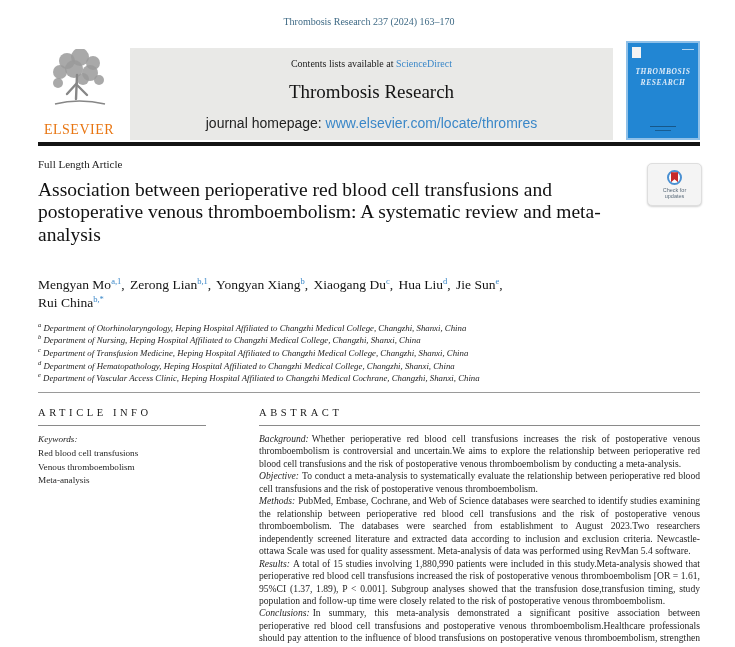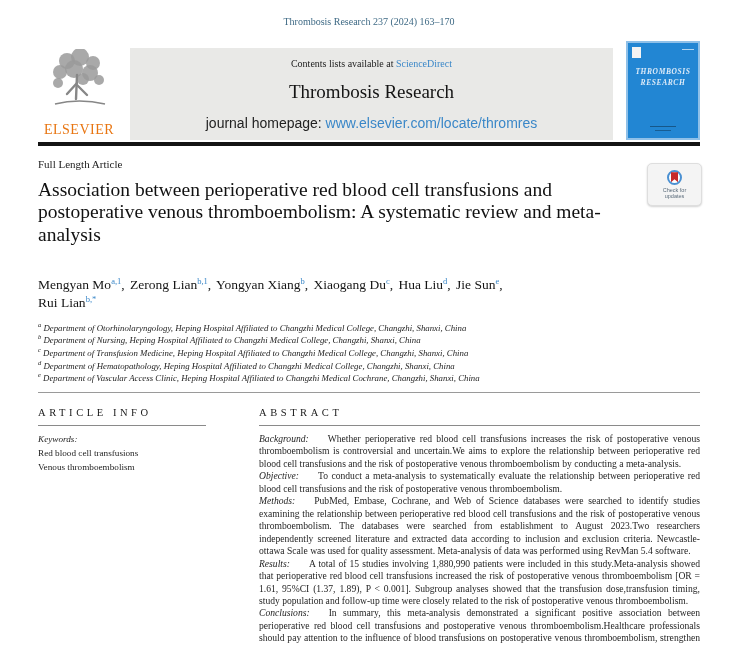--- a/index.html
+++ b/index.html
@@ -59,21 +59,21 @@
 
   
   .columns{display:flex;margin-top:14px;gap:15px;}
   .col-left{width:168px;margin-right:38px;flex-shrink:0;}
   .col-right{flex:1;min-width:0;}
   .section-heading{font-size:10.5px;letter-spacing:0.34em;color:#1a1a1a;}
   .heading-rule{border:none;border-top:1px solid #8a8a8a;margin:7px 0 7px;}
   .keywords{font-size:9.2px;line-height:1.5;color:#1f1f1f;}
   .keywords-label{font-style:italic;}
   .abstract p{font-size:9.6px;line-height:1.3;text-align:justify;color:#1f1f1f;}
-  .abs-label{font-style:italic;margin-right:19px;}
+  .abs-label{font-style:italic;margin-right:3px;}
 </style>
 </head>
 <body>
 
 <div class="page">
 
   <div class="citation">Thrombosis Research 237 (2024) 163–170</div>
 
   <div class="header">
     <div class="logo-block">
@@ -133,41 +133,42 @@
 
   <h1 class="title">Association between perioperative red blood cell transfusions and postoperative venous thromboembolism: A systematic review and meta-analysis</h1>
 
   <div class="authors">
     <span><span>Mengyan Mo</span><sup>a,1</sup></span><span class="sep">,</span>
     <span><span>Zerong Lian</span><sup>b,1</sup></span><span class="sep">,</span>
     <span><span>Yongyan Xiang</span><sup>b</sup></span><span class="sep">,</span>
     <span><span>Xiaogang Du</span><sup>c</sup></span><span class="sep">,</span>
     <span><span>Hua Liu</span><sup>d</sup></span><span class="sep">,</span>
     <span><span>Jie Sun</span><sup>e</sup></span><span class="sep">,</span><br>
-    <span><span>Rui Lian</span><sup>b,*</sup></span>
+    <span><span>Rui China</span><sup>b,*</sup></span>
   </div>
 
   <div class="affiliations">
     <div><sup>a</sup> <span>Department of Otorhinolaryngology, Heping Hospital Affiliated to Changzhi Medical College, Changzhi, Shanxi, China</span></div>
     <div><sup>b</sup> <span>Department of Nursing, Heping Hospital Affiliated to Changzhi Medical College, Changzhi, Shanxi, China</span></div>
     <div><sup>c</sup> <span>Department of Transfusion Medicine, Heping Hospital Affiliated to Changzhi Medical College, Changzhi, Shanxi, China</span></div>
     <div><sup>d</sup> <span>Department of Hematopathology, Heping Hospital Affiliated to Changzhi Medical College, Changzhi, Shanxi, China</span></div>
     <div><sup>e</sup> <span>Department of Vascular Access Clinic, Heping Hospital Affiliated to Changzhi Medical Cochrane, Changzhi, Shanxi, China</span></div>
   </div>
 
   <hr class="full-rule">
 
   <div class="columns">
     <div class="col-left">
       <div class="section-heading">ARTICLE INFO</div>
       <hr class="heading-rule">
       <div class="keywords">
         <div class="keywords-label">Keywords:</div>
         <div>Red blood cell transfusions</div>
         <div>Venous thromboembolism</div>
+        <div>Meta-analysis</div>
       </div>
     </div>
 
     <div class="col-right abstract">
       <div class="section-heading">ABSTRACT</div>
       <hr class="heading-rule">
       <p><i class="abs-label">Background:</i><span>Whether perioperative red blood cell transfusions increases the risk of postoperative venous thromboembolism is controversial and uncertain.We aims to explore the relationship between perioperative red blood cell transfusions and the risk of postoperative venous thromboembolism by conducting a meta-analysis.</span></p>
       <p><i class="abs-label">Objective:</i><span>To conduct a meta-analysis to systematically evaluate the relationship between perioperative red blood cell transfusions and the risk of postoperative venous thromboembolism.</span></p>
       <p><i class="abs-label">Methods:</i><span>PubMed, Embase, Cochrane, and Web of Science databases were searched to identify studies examining the relationship between perioperative red blood cell transfusions and the risk of postoperative venous thromboembolism. The databases were searched from establishment to August 2023.Two researchers independently screened literature and extracted data according to inclusion and exclusion criteria. Newcastle-ottawa Scale was used for quality assessment. Meta-analysis of data was performed using RevMan 5.4 software.</span></p>
       <p><i class="abs-label">Results:</i><span>A total of 15 studies involving 1,880,990 patients were included in this study.Meta-analysis showed that perioperative red blood cell transfusions increased the risk of postoperative venous thromboembolism [OR = 1.61, 95%CI (1.37, 1.89), P &lt; 0.001]. Subgroup analyses showed that the transfusion dose,transfusion timing, study population and follow-up time were closely related to the risk of postoperative venous thromboembolism.</span></p>

